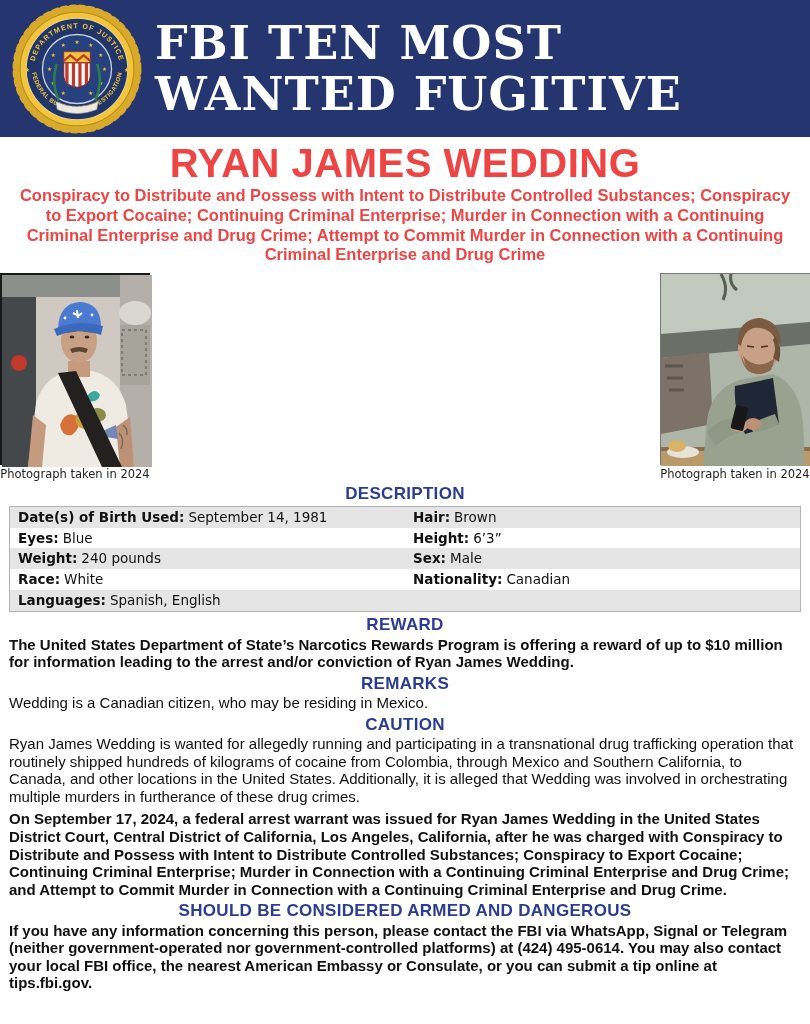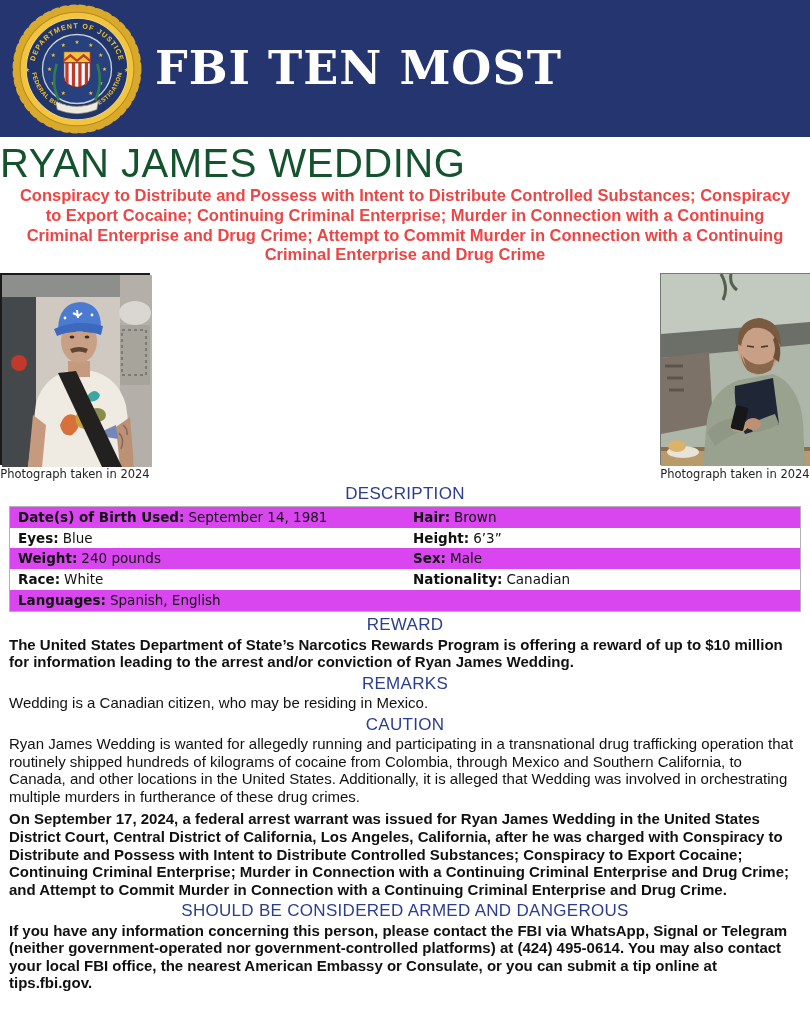--- a/index.html
+++ b/index.html
@@ -35,22 +35,23 @@
     font-weight: 700;
     color: #ffffff;
     font-size: 46px;
     line-height: 1.1;
     letter-spacing: 1px;
     white-space: nowrap;
   }
 
   
   .name {
-    color: #14532d;
-    font-weight: 400;
+    text-align: center;
+    color: #ef4444;
+    font-weight: 700;
     font-size: 40px;
     line-height: 1.05;
     margin-top: 5px;
     letter-spacing: 0.5px;
   }
   .charges {
     width: 774px;
     margin: 2px auto 0 auto;
     text-align: center;
     color: #ef4444;
@@ -74,38 +75,38 @@
     font-family: "DejaVu Sans", sans-serif;
     font-size: 11.5px;
     color: #222222;
     margin-top: 2px;
   }
 
   
   .sec-heading {
     text-align: center;
     color: #2b3d92;
-    font-weight: 400;
+    font-weight: 700;
     font-size: 17px;
     line-height: 1.15;
     margin: 3px 0 1px 0;
     letter-spacing: 0.3px;
   }
 
   
   .desc-table {
     width: 792px;
     margin: 2px auto 0 auto;
     border: 1px solid #b3b3b3;
     font-family: "DejaVu Sans", sans-serif;
     font-size: 13.5px;
     line-height: 1.1;
   }
   .trow { display: flex; }
-  .trow.shade { background: #d946ef; }
+  .trow.shade { background: #e5e5e5; }
   .tcell { flex: 1 1 50%; padding: 3px 8px; }
   .tcell.full { flex: 1 1 100%; }
   .tcell b { margin-right: 4px; }
 
   
   .para {
     width: 792px;
     margin: 1px auto 0 auto;
     font-size: 15px;
     line-height: 1.17;
@@ -177,20 +178,21 @@
             <rect x="66.3" y="59" width="3.2" height="25" fill="#c0392b"></rect>
             <rect x="72.7" y="59" width="3.2" height="25" fill="#c0392b"></rect>
           </g>
         </g>
 
         <path d="M44,97 q21,10 42,0 l-1.5,8 q-19.5,8 -39,0 z" fill="#ede9dc" stroke="#8a8a8a" stroke-width="0.6"></path>
       </svg>
     </div>
     <div class="banner-title">
       <div>FBI TEN MOST</div>
+      <div>WANTED FUGITIVE</div>
     </div>
   </div>
 
   <div class="name">RYAN JAMES WEDDING</div>
   <div class="charges">Conspiracy to Distribute and Possess with Intent to Distribute Controlled Substances; Conspiracy to Export Cocaine; Continuing Criminal Enterprise; Murder in Connection with a Continuing Criminal Enterprise and Drug Crime; Attempt to Commit Murder in Connection with a Continuing Criminal Enterprise and Drug Crime</div>
 
   <div class="photos">
     <div class="photo-fig">
       <span class="photo-frame-left">
         <svg viewBox="0 0 150 192" width="150" height="192">

